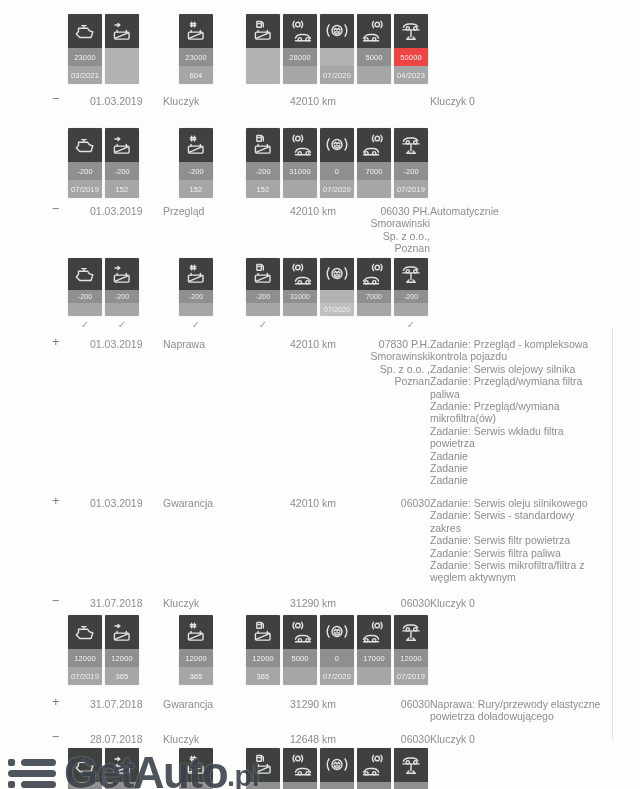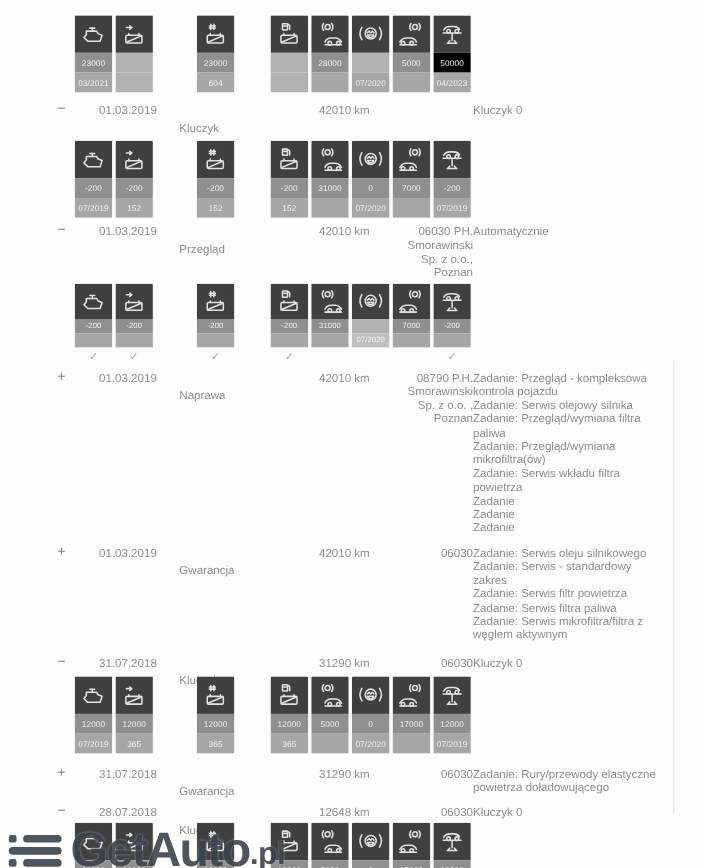--- a/index.html
+++ b/index.html
@@ -13,21 +13,21 @@
   .tile .hdr{display:flex;align-items:center;justify-content:center;background:var(--tile-header);}
   .tile .hdr svg{display:block;}
   .tile .band{display:flex;align-items:center;justify-content:center;
     color:var(--tile-text);font-size:7.5px;letter-spacing:0.1px;white-space:nowrap;}
   .tile.compact .band{font-size:7px;}
   .check{position:absolute;width:34px;text-align:center;color:var(--check);font-size:10px;line-height:10px;}
   
   .lr{position:absolute;left:0;width:640px;color:var(--label-text);font-size:10.5px;line-height:12.4px;}
   .lr .exp{position:absolute;left:52px;top:-2px;font-size:13px;color:#7f7f7f;cursor:default;}
   .lr .date{position:absolute;left:90px;}
-  .lr .type{position:absolute;left:163px;margin-top:16px;}
+  .lr .type{position:absolute;left:163px;}
   .lr .km{position:absolute;left:290px;}
   .lr .dealer{position:absolute;left:364px;width:66px;white-space:pre-line;text-align:right;}
   .lr .notes{position:absolute;left:430px;width:172px;white-space:pre-line;}
   
   .scanline{position:absolute;left:612px;top:328px;width:1px;height:412px;background:var(--scanline);}
   
   .wm{position:absolute;left:8px;top:748px;height:44px;display:flex;align-items:flex-end;
       color:var(--wm);opacity:0.9;text-shadow:0 0 2px rgba(255,255,255,0.55);}
   .wm-logo{position:relative;width:50px;height:32px;margin-bottom:3px;margin-right:6px;}
   .wm-logo .bar{position:absolute;height:7px;border-radius:3.5px;background:var(--wm);}
@@ -57,21 +57,21 @@
 Smorawinski
 Sp. z o.o.,
 Poznan</span>
         <span class="notes">Automatycznie</span>
       </div>
       <div class="lr" style="top: 338px;">
         <span class="exp">+</span>
         <span class="date">01.03.2019</span>
         <span class="type">Naprawa</span>
         <span class="km">42010 km</span>
-        <span class="dealer">08790 P.H.
+        <span class="dealer">07830 P.H.
 Smorawinski
 Sp. z o.o. ,
 Poznan</span>
         <span class="notes">Zadanie: Przegląd - kompleksowa kontrola pojazdu
 Zadanie: Serwis olejowy silnika
 Zadanie: Przegląd/wymiana filtra paliwa
 Zadanie: Przegląd/wymiana mikrofiltra(ów)
 Zadanie: Serwis wkładu filtra powietrza
 Zadanie
 Zadanie
@@ -96,21 +96,21 @@
         <span class="km">31290 km</span>
         <span class="dealer">06030</span>
         <span class="notes">Kluczyk 0</span>
       </div>
       <div class="lr" style="top: 698px;">
         <span class="exp">+</span>
         <span class="date">31.07.2018</span>
         <span class="type">Gwarancja</span>
         <span class="km">31290 km</span>
         <span class="dealer">06030</span>
-        <span class="notes">Zadanie: Rury/przewody elastyczne powietrza doładowującego</span>
+        <span class="notes">Naprawa: Rury/przewody elastyczne powietrza doładowującego</span>
       </div>
       <div class="lr" style="top: 733px;">
         <span class="exp">−</span>
         <span class="date">28.07.2018</span>
         <span class="type">Kluczyk</span>
         <span class="km">12648 km</span>
         <span class="dealer">06030</span>
         <span class="notes">Kluczyk 0</span>
       </div>
     </div>
@@ -201,21 +201,21 @@
       </div>
       <div class="tile" style="left: 394px; top: 14px;">
         <div class="hdr" style="height: 34px;">
           <svg width="26" height="26" viewBox="0 0 24 24" fill="none" stroke="#e2e2e2" stroke-width="1.3" stroke-linecap="round" stroke-linejoin="round">
             <path d="M5 8.6c.9-2 2.7-3 5.1-3h3.4c2.1 0 3.7.9 4.7 2.4"></path>
             <circle cx="9" cy="9.6" r="1.5"></circle>
             <circle cx="16" cy="9.6" r="1.5"></circle>
             <path d="M4.5 11h15M12 11v6.3M8 19.6h8M10 17.6l-1.8 2M14 17.6l1.8 2"></path>
           </svg>
         </div>
-        <div class="band" style="height: 18px; background: #000000;">50000</div>
+        <div class="band" style="height: 18px; background: #ef4444;">50000</div>
         <div class="band" style="height: 18px; background: rgb(166, 166, 166);">04/2023</div>
       </div>
       <div class="tile" style="left: 68px; top: 128px;">
         <div class="hdr" style="height: 34px;">
           <svg width="26" height="26" viewBox="0 0 24 24" fill="none" stroke="#e2e2e2" stroke-width="1.3" stroke-linecap="round" stroke-linejoin="round">
             <path d="M9 7h4M11 7v2.2"></path>
             <path d="M6 9.5h8.5l1.4 2.1 3.3 1.3-1.7 5.1H7.2L4 14.8l2-2.5z"></path>
           </svg>
         </div>
         <div class="band" style="height: 18px; background: rgb(143, 143, 143);">-200</div>

